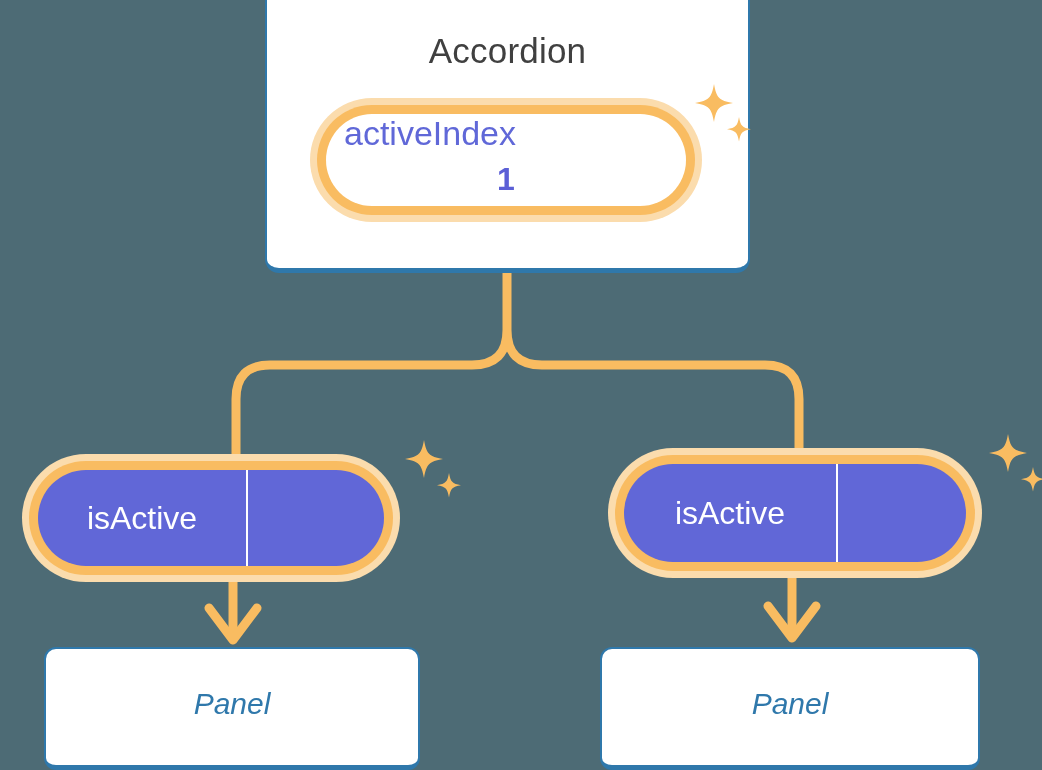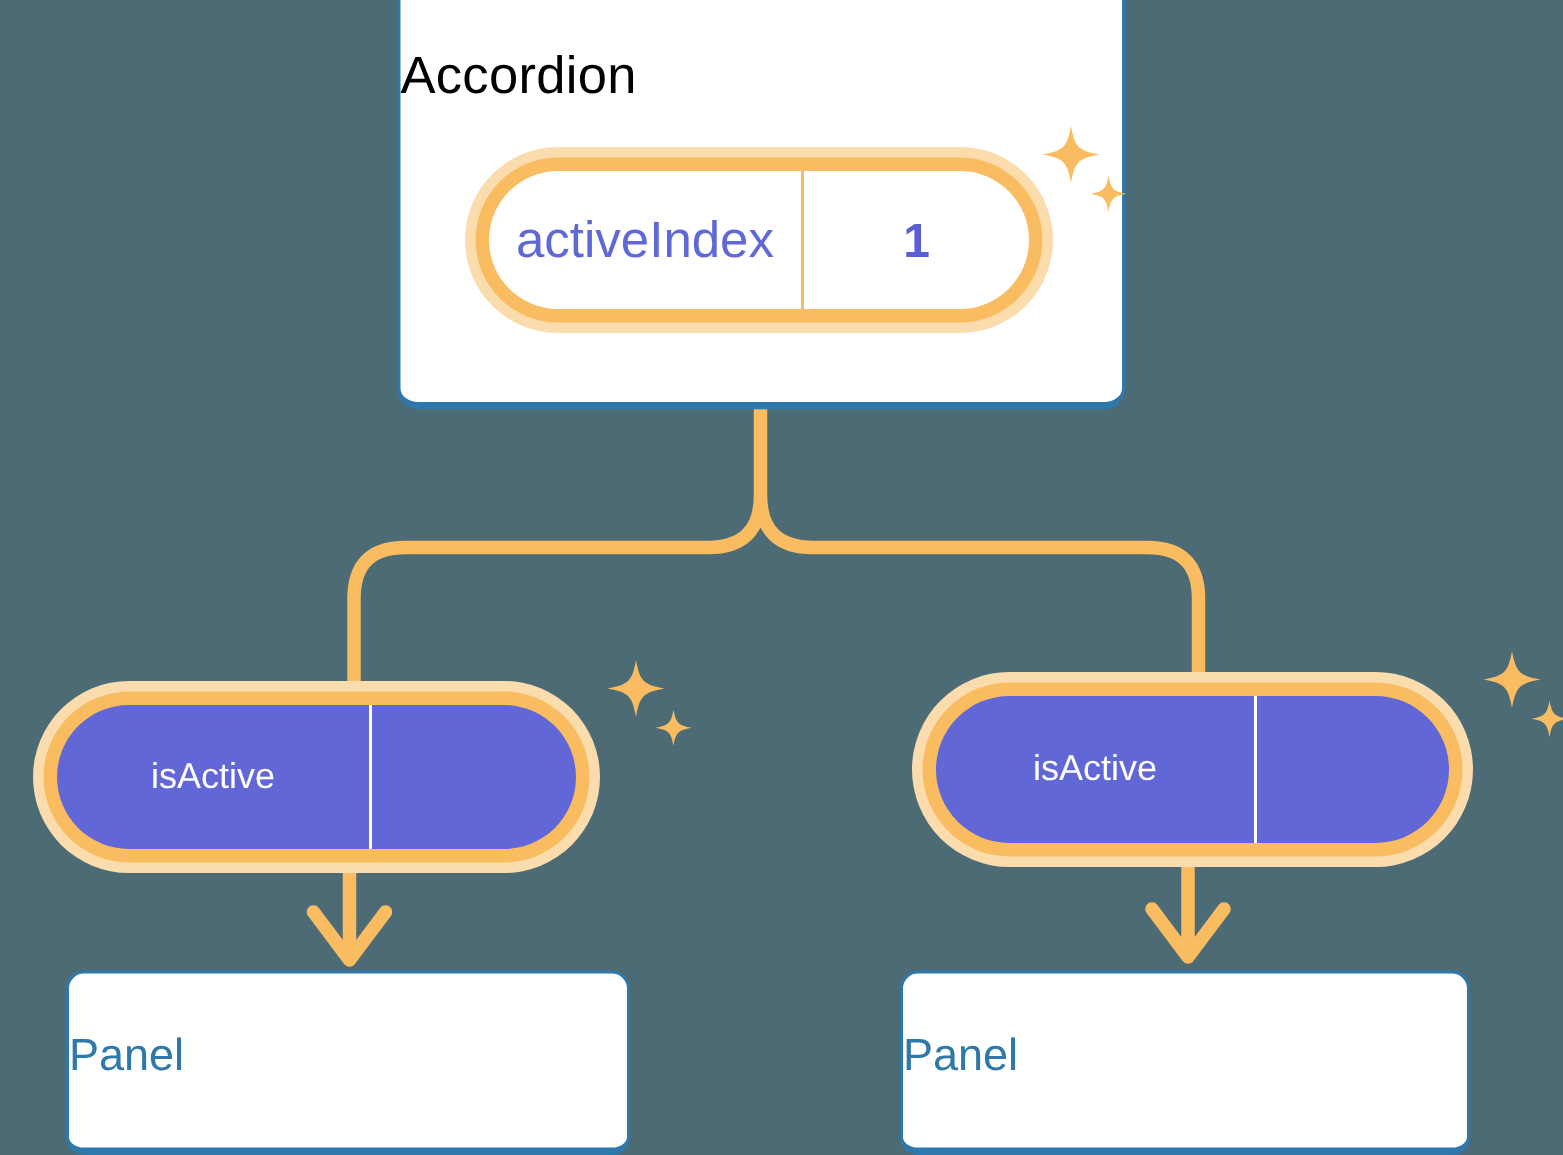--- a/index.html
+++ b/index.html
@@ -45,37 +45,39 @@
     height: 273px;
     border-top: 0;
     border-top-left-radius: 0;
     border-top-right-radius: 0;
   }
   .card-title {
     position: absolute;
     left: 0;
     right: 0;
     top: 31px;
-    text-align: left;
-    color: #000000;
+    text-align: center;
+    color: #404040;
     font-size: 35px;
     font-weight: 400;
     letter-spacing: 0.2px;
   }
 
   
   .panel-box {
     position: absolute;
     background: #ffffff;
     border: 2px solid #2f78ab;
     border-bottom: 5px solid #2f78ab;
     border-radius: 12px;
     box-sizing: border-box;
     display: flex;
     align-items: center;
+    justify-content: center;
+    font-style: italic;
   }
   #panel-left  { left: 44px;  top: 647px; width: 376px; height: 123px; }
   #panel-right { left: 600px; top: 647px; width: 380px; height: 123px; }
   .panel-label {
     color: #2f78ab;
     font-size: 30px;
     font-weight: 400;
     margin-bottom: 6px;
   }
 
@@ -109,28 +111,28 @@
     align-items: center;
     justify-content: center;
     box-sizing: border-box;
   }
   .pill-key   { flex: 0 0 auto; }
   .pill-value { flex: 1 1 auto; }
   .pill-divider { width: 2px; align-self: stretch; }
 
   
   #pill-activeindex { left: 310px; top: 98px; width: 392px; height: 124px; }
-  #pill-activeindex .pill-body { background: #ffffff; }
+  #pill-activeindex .pill-body { background: #ffffff; flex-direction: column; }
   #pill-activeindex .pill-key   { width: 208px; color: #6068d8; font-size: 34px; font-weight: 400; }
   #pill-activeindex .pill-value { color: #5b5fd6; font-size: 32px; font-weight: 700; }
   #pill-activeindex .pill-divider { background: #f9bc61; }
 
   
   .pill-purple .pill-body { background: #6167d7; }
-  .pill-purple .pill-key   { color: #ffffff; font-size: 24px; font-weight: 400; }
+  .pill-purple .pill-key   { color: #ffffff; font-size: 32px; font-weight: 400; }
   .pill-purple .pill-value { color: #ffffff; font-size: 31px; font-weight: 700; }
   .pill-purple .pill-divider { background: #ffffff; }
 
   #pill-isactive-left  { left: 22px;  top: 454px; width: 378px; height: 128px; }
   #pill-isactive-left  .pill-key { width: 208px; }
   #pill-isactive-right { left: 608px; top: 448px; width: 374px; height: 130px; }
   #pill-isactive-right .pill-key { width: 212px; }
 
   
   .sparkle-group {

